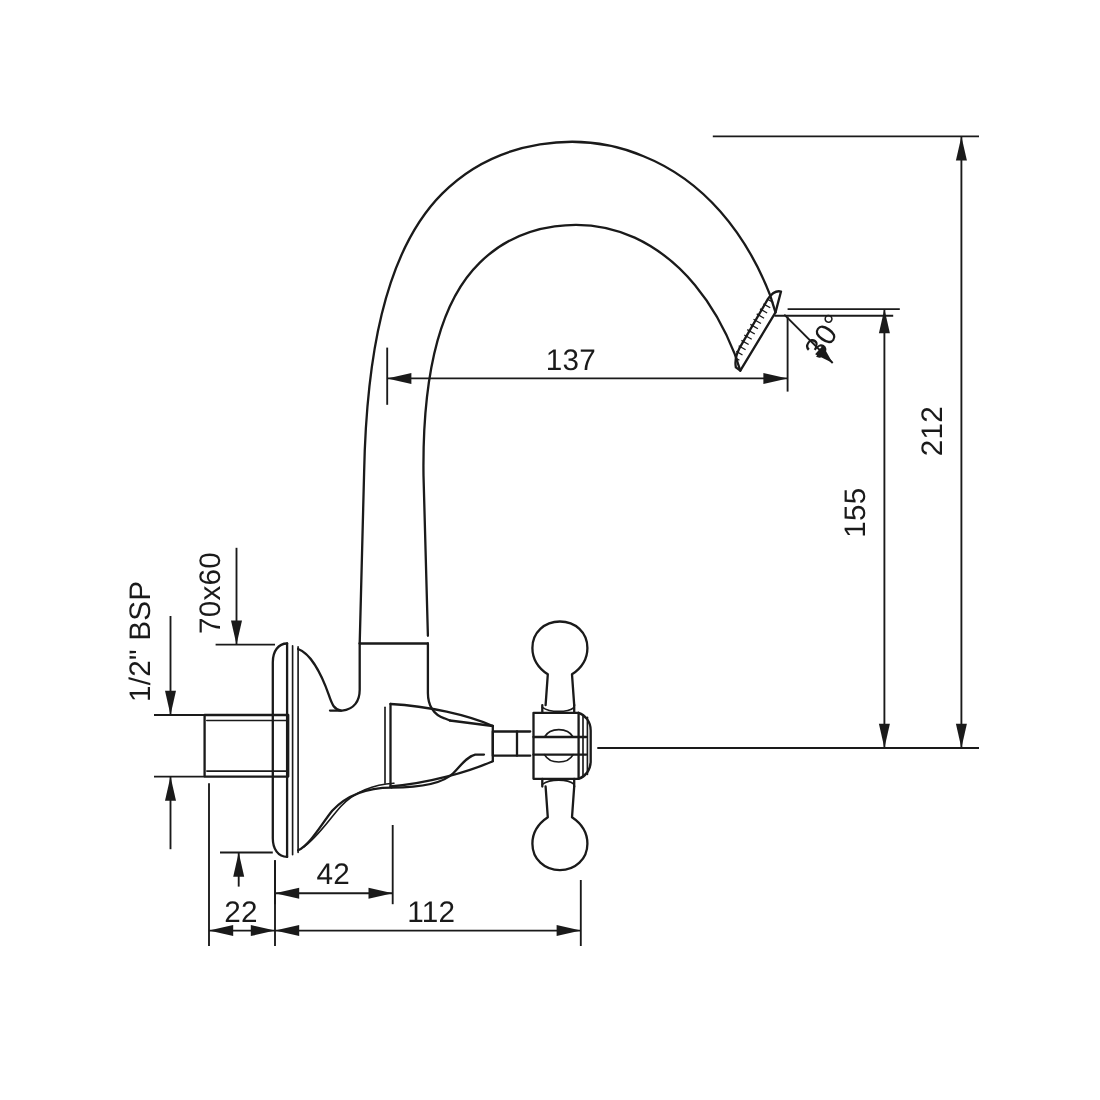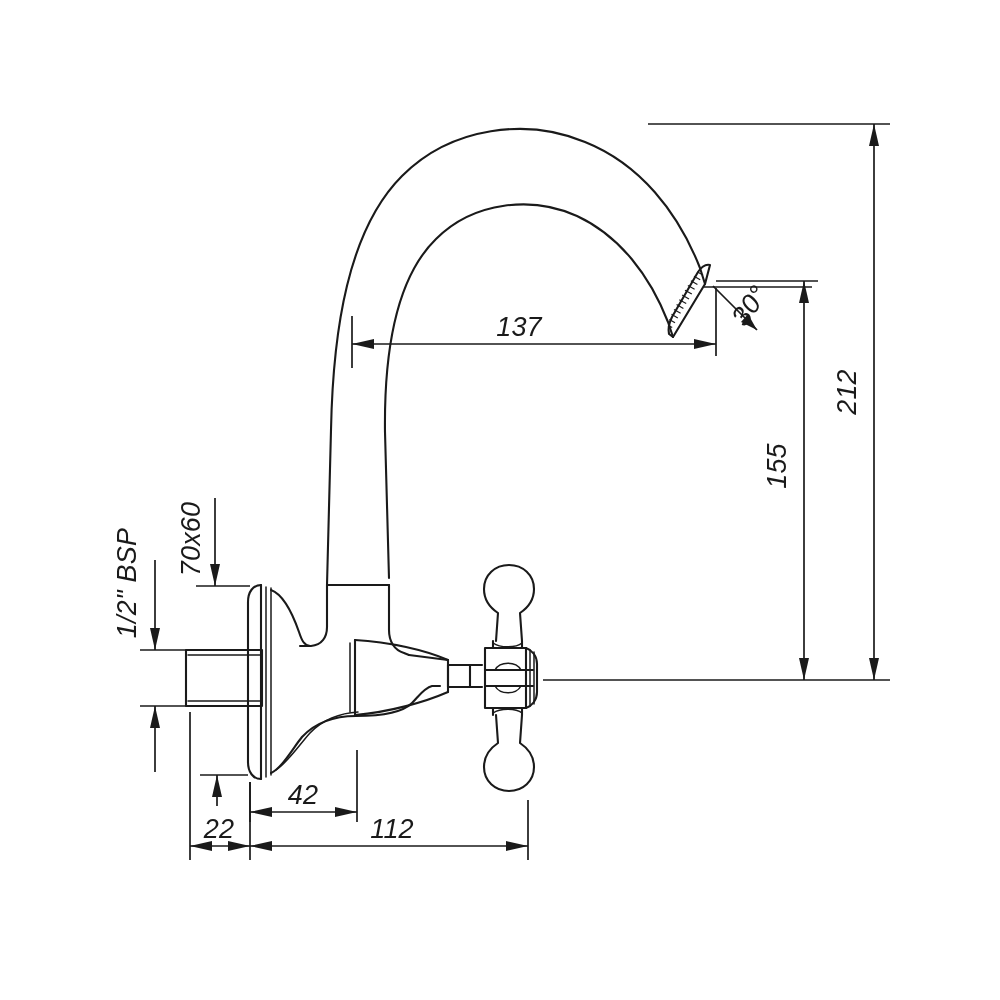--- a/index.html
+++ b/index.html
@@ -13,21 +13,20 @@
     height: 1000px;
     font-family: "Liberation Sans", sans-serif;
     overflow: hidden;
     position: relative;
   }
   #drawing-root {
     position: relative;
     width: 1000px;
     height: 1000px;
     background: #ffffff;
-    font-style: italic;
   }
   svg#tech-drawing {
     display: block;
     width: 1000px;
     height: 1000px;
   }
   .outline {
     fill: none;
     stroke: #1a1a1a;
     stroke-width: 2.1;

